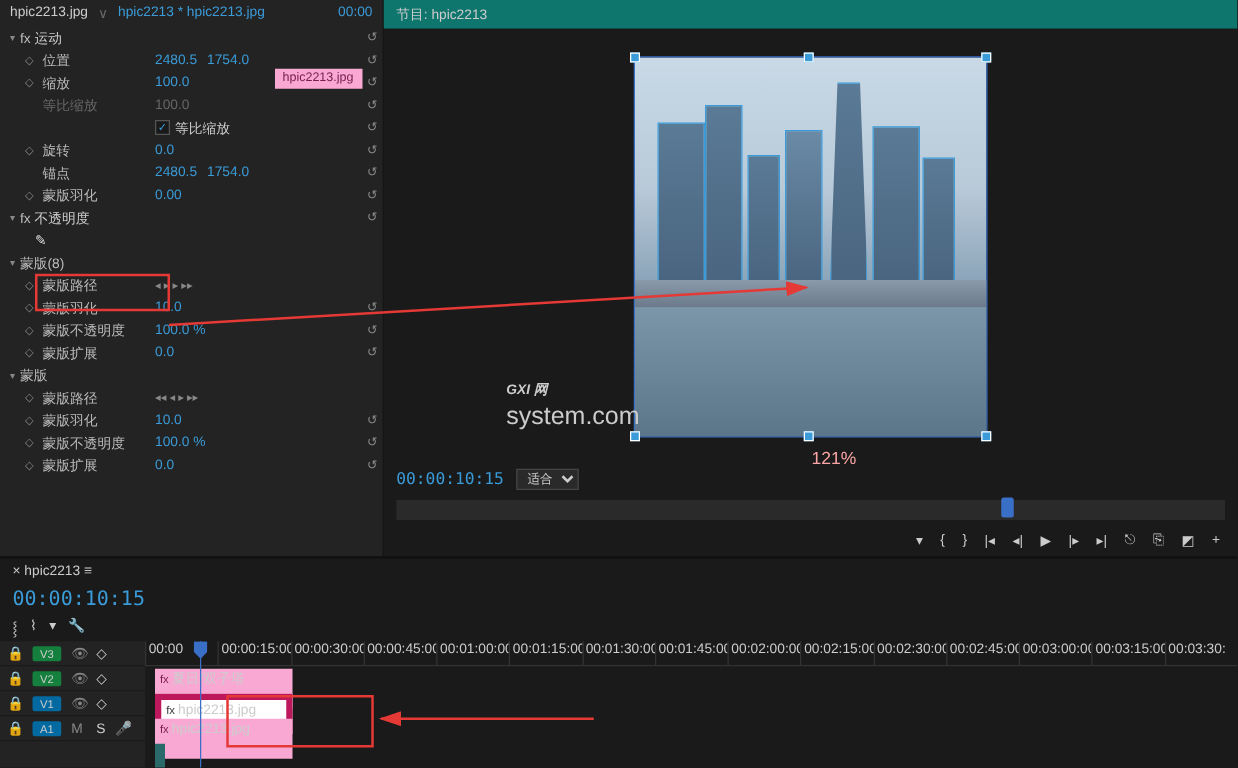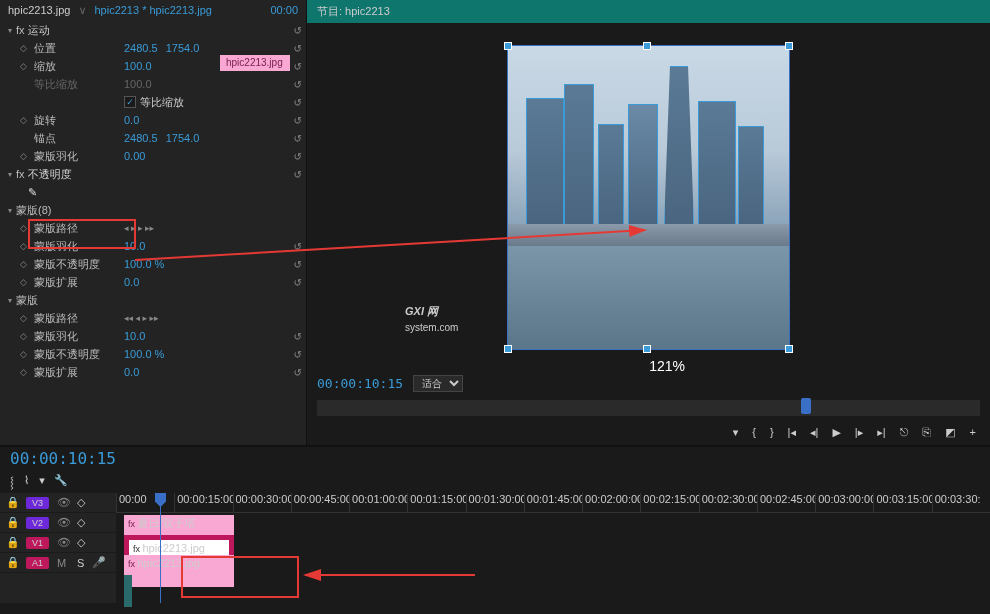--- a/index.html
+++ b/index.html
@@ -33,40 +33,40 @@
 .b2{left:56px;top:38px;width:30px;height:142px}
 .b3{left:90px;top:78px;width:26px;height:102px}
 .b4{left:120px;top:58px;width:30px;height:122px;background:linear-gradient(#6a8aa5,#4a6580)}
 .b5{left:156px;top:20px;width:30px;height:160px;clip-path:polygon(20% 0,80% 0,100% 100%,0 100%)}
 .b6{left:190px;top:55px;width:38px;height:125px}
 .b7{left:230px;top:80px;width:26px;height:100px}
 .bridge{position:absolute;left:0;top:178px;width:100%;height:22px;background:linear-gradient(#8a9aaa,#6a7a8a)}
 .water{position:absolute;left:0;top:200px;width:100%;bottom:0;background:linear-gradient(#7a96a8,#5a7688)}
 .handle{position:absolute;width:8px;height:8px;background:#3a9bd8;border:1px solid #fff}
 .watermark{position:absolute;left:405px;top:290px;color:rgba(255,255,255,0.6);font-size:28px;font-style:italic;font-weight:bold;pointer-events:none;z-index:5}
-.watermark .sub{font-size:10px;font-style:normal;font-weight:normal}
-.pct{position:absolute;right:305px;top:335px;color:#ffffff;font-size:14px}
+.watermark .sub{font-size:20px;font-style:normal;font-weight:normal}
+.pct{position:absolute;right:305px;top:335px;color:#fca5a5;font-size:14px}
 .pcontrols{display:flex;align-items:center;gap:10px;padding:4px 10px;color:#3a9bd8}
 .pcontrols .tc{color:#3a9bd8;font-family:monospace;font-size:13px}
 .pcontrols select{background:#2a2a2a;border:1px solid #444;color:#ccc;font-size:10px;padding:1px 4px}
 .scrub{height:16px;margin:4px 10px;background:#2a2a2a;position:relative}
 .scrubhead{position:absolute;left:73%;top:-2px;width:10px;height:16px;background:#3a6fc7;border-radius:2px}
 .transport{display:flex;justify-content:flex-end;gap:14px;padding:6px 14px;color:#aaa;font-size:12px}
 .transport span{cursor:pointer}
 .bottom{height:169px;background:#1a1a1a;border-top:2px solid #111;position:relative}
 .btabs{padding:4px 10px;font-size:11px}
 .btc{padding:2px 10px}
 .btc .tc{color:#3a9bd8;font-family:monospace;font-size:16px}
 .tltools{display:flex;gap:10px;padding:4px 10px;color:#888}
 .timeline{display:flex;height:110px}
 .trackhead{width:180px;background:#232323}
 .track{display:flex;align-items:center;height:20px;padding:0 6px;gap:8px;font-size:10px;border-bottom:1px solid #1a1a1a}
 .track .lock,.track .eye,.track .mute{color:#888;cursor:pointer;width:12px}
-.track .tname{background:#6d28d9;padding:1px 6px;border-radius:2px;font-size:9px}
-.track.sel .tname{background:#be185d}
+.track .tname{background:#15803d;padding:1px 6px;border-radius:2px;font-size:9px}
+.track.sel .tname{background:#0369a1}
 .trackarea{flex:1;position:relative;background:#1a1a1a}
 .ruler{height:20px;background:#1a1a1a;border-bottom:1px solid #333;position:relative;display:flex;font-size:8px;color:#888}
 .tick{flex:1;border-left:1px solid #333;padding-left:2px;white-space:nowrap;overflow:hidden}
 .playhead{position:absolute;left:44px;top:0;bottom:0;width:1px;background:#3a6fc7;z-index:3}
 .playhead::before{content:"";position:absolute;top:0;left:-5px;width:11px;height:14px;background:#3a6fc7;clip-path:polygon(0 0,100% 0,100% 60%,50% 100%,0 60%)}
 .tclip{position:absolute;height:32px;background:#f9a8d4;color:#7a2050;font-size:9px;padding:0 4px;line-height:16px;overflow:hidden}
 .tclip.sel{background:#fff;color:#333;border:5px solid #be185d}
 .tclip.teal{background:#2a6a6a;color:#aee}
 .redbox2{position:absolute;left:181px;top:556px;width:118px;height:42px;border:2px solid #e53935;pointer-events:none;z-index:10}
 .arrow{position:absolute;pointer-events:none;z-index:8}
@@ -240,20 +240,21 @@
       <span>▸|</span>
       <span>⎋</span>
       <span>⎘</span>
       <span>◩</span>
       <span>+</span>
     </div>
   </div>
 </div>
 
 <div class="bottom">
+  <div class="btabs"><span>× <span>hpic2213</span> ≡</span></div>
   <div class="btc"><span class="tc">00:00:10:15</span></div>
   <div class="tltools">
     <span>⸾</span>
     <span>⌇</span>
     <span>▾</span>
     <span>🔧</span>
   </div>
   <div class="timeline">
     <div class="trackhead">
       <div class="track">

